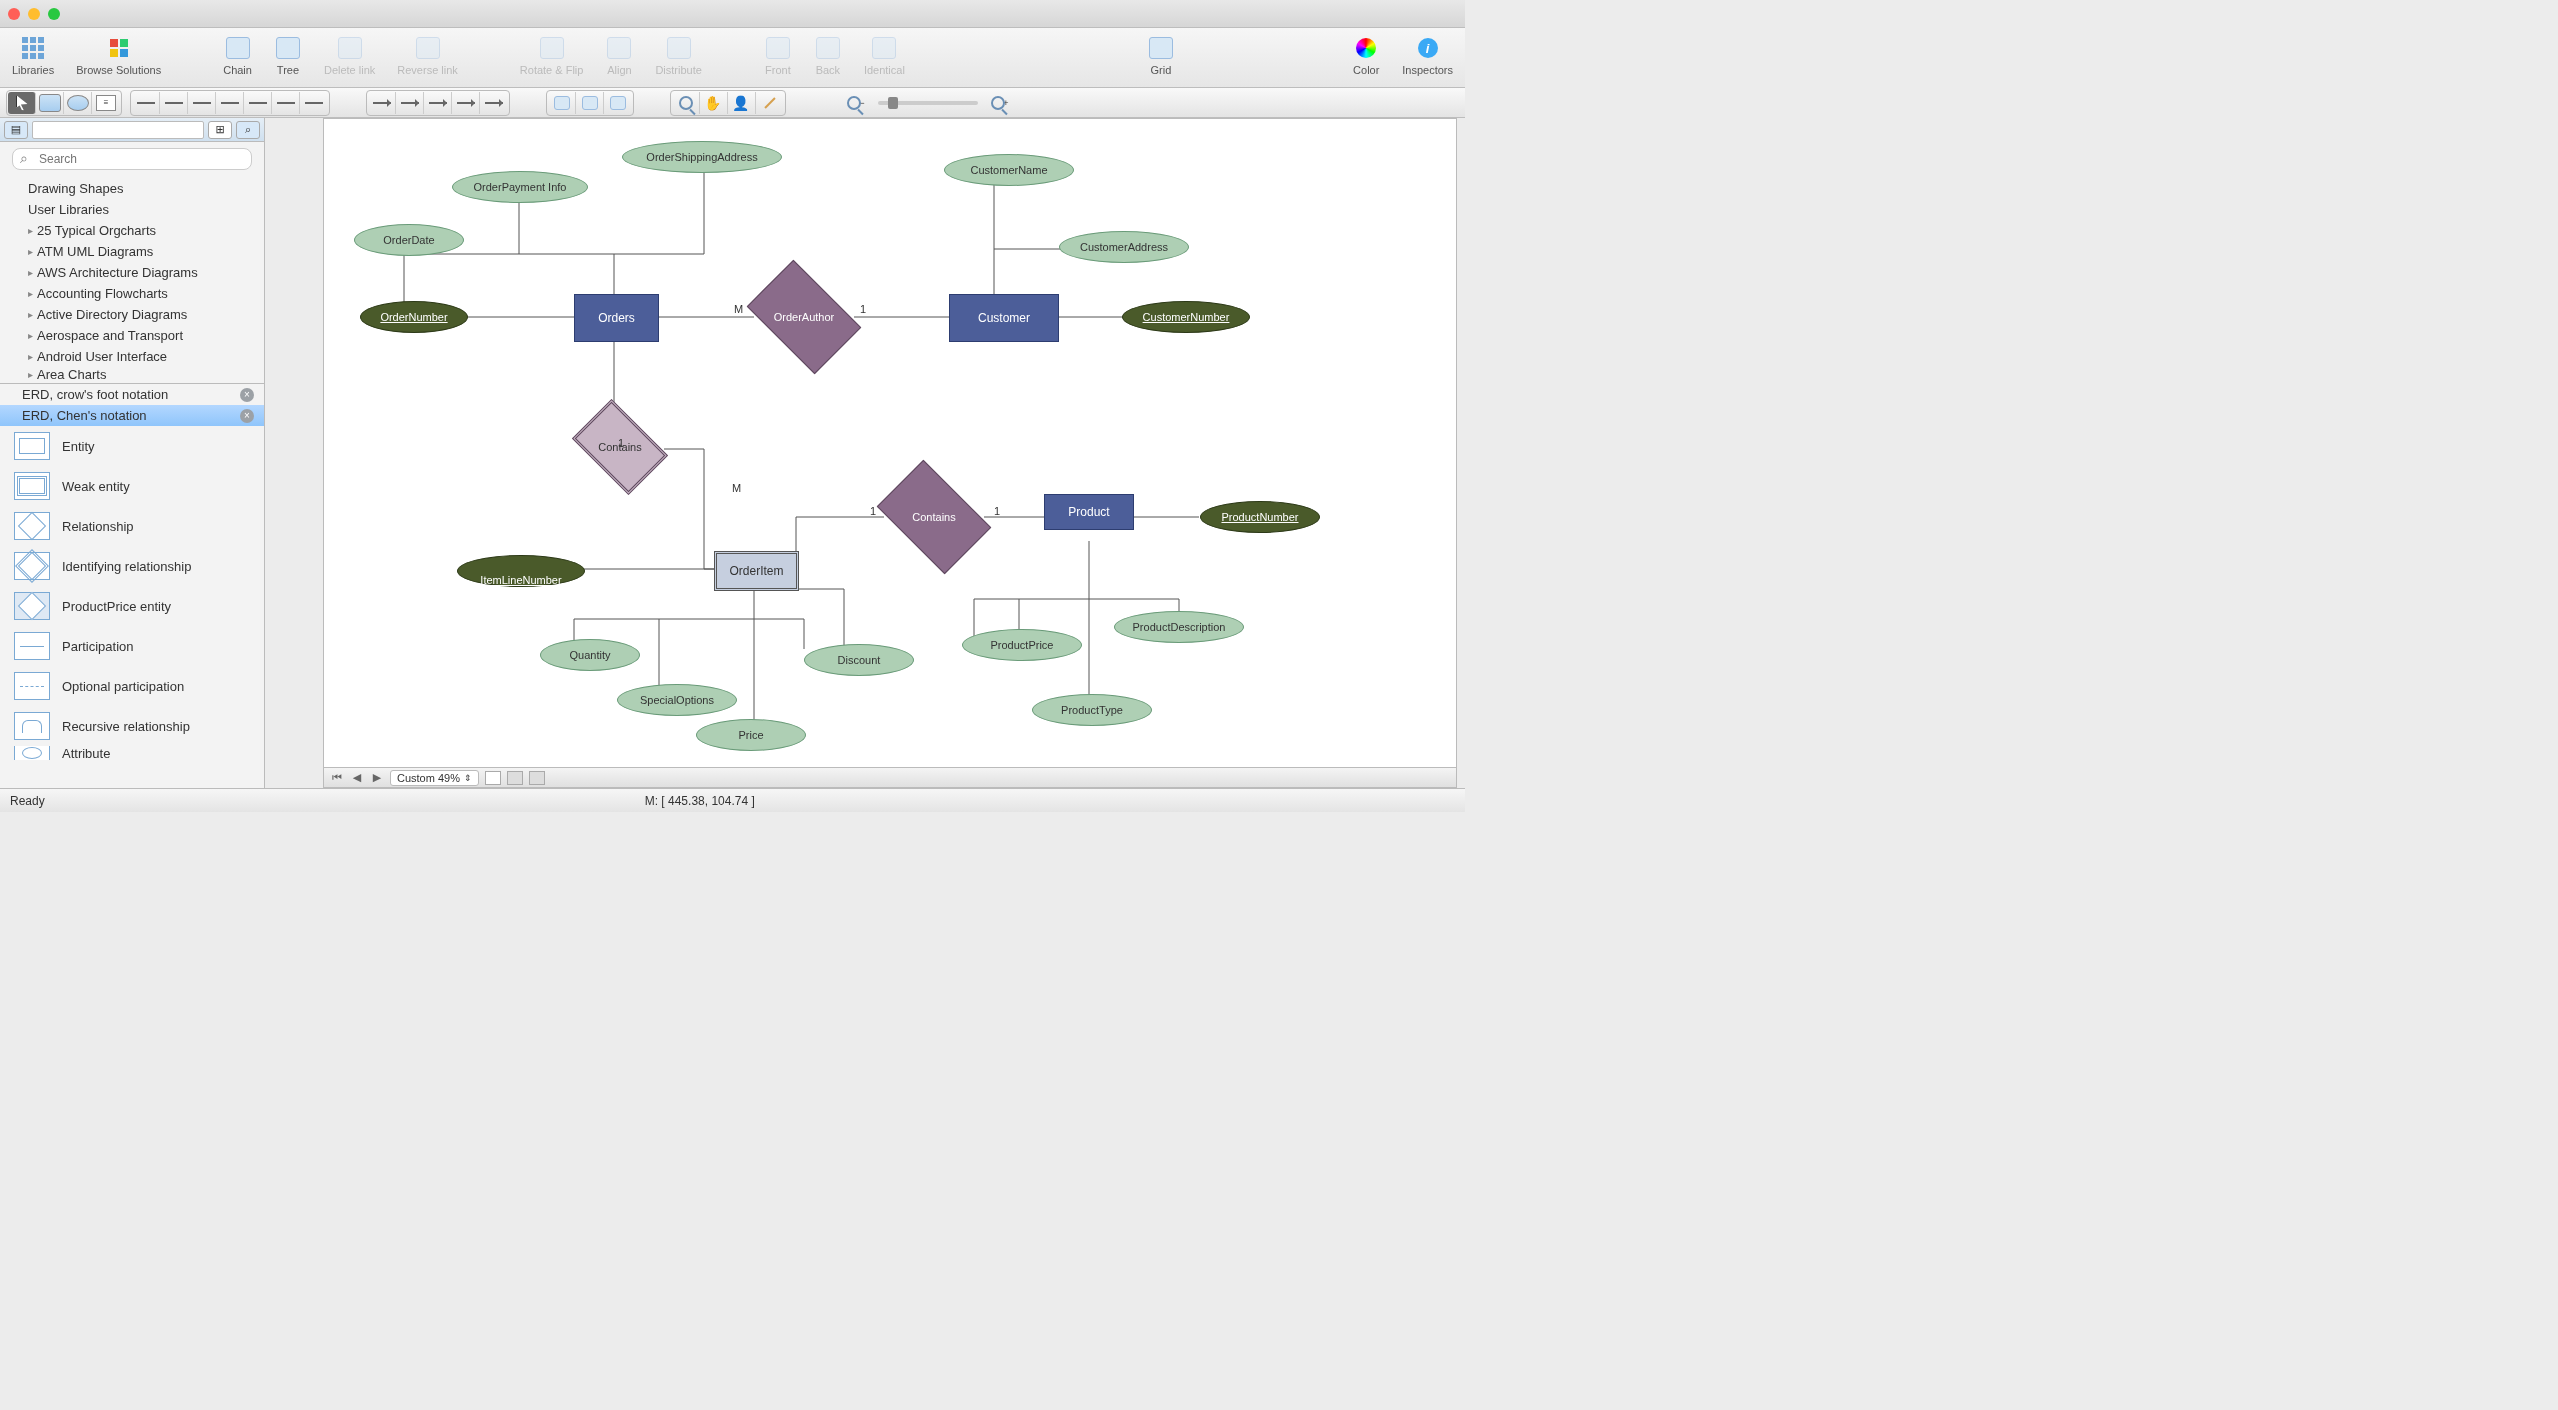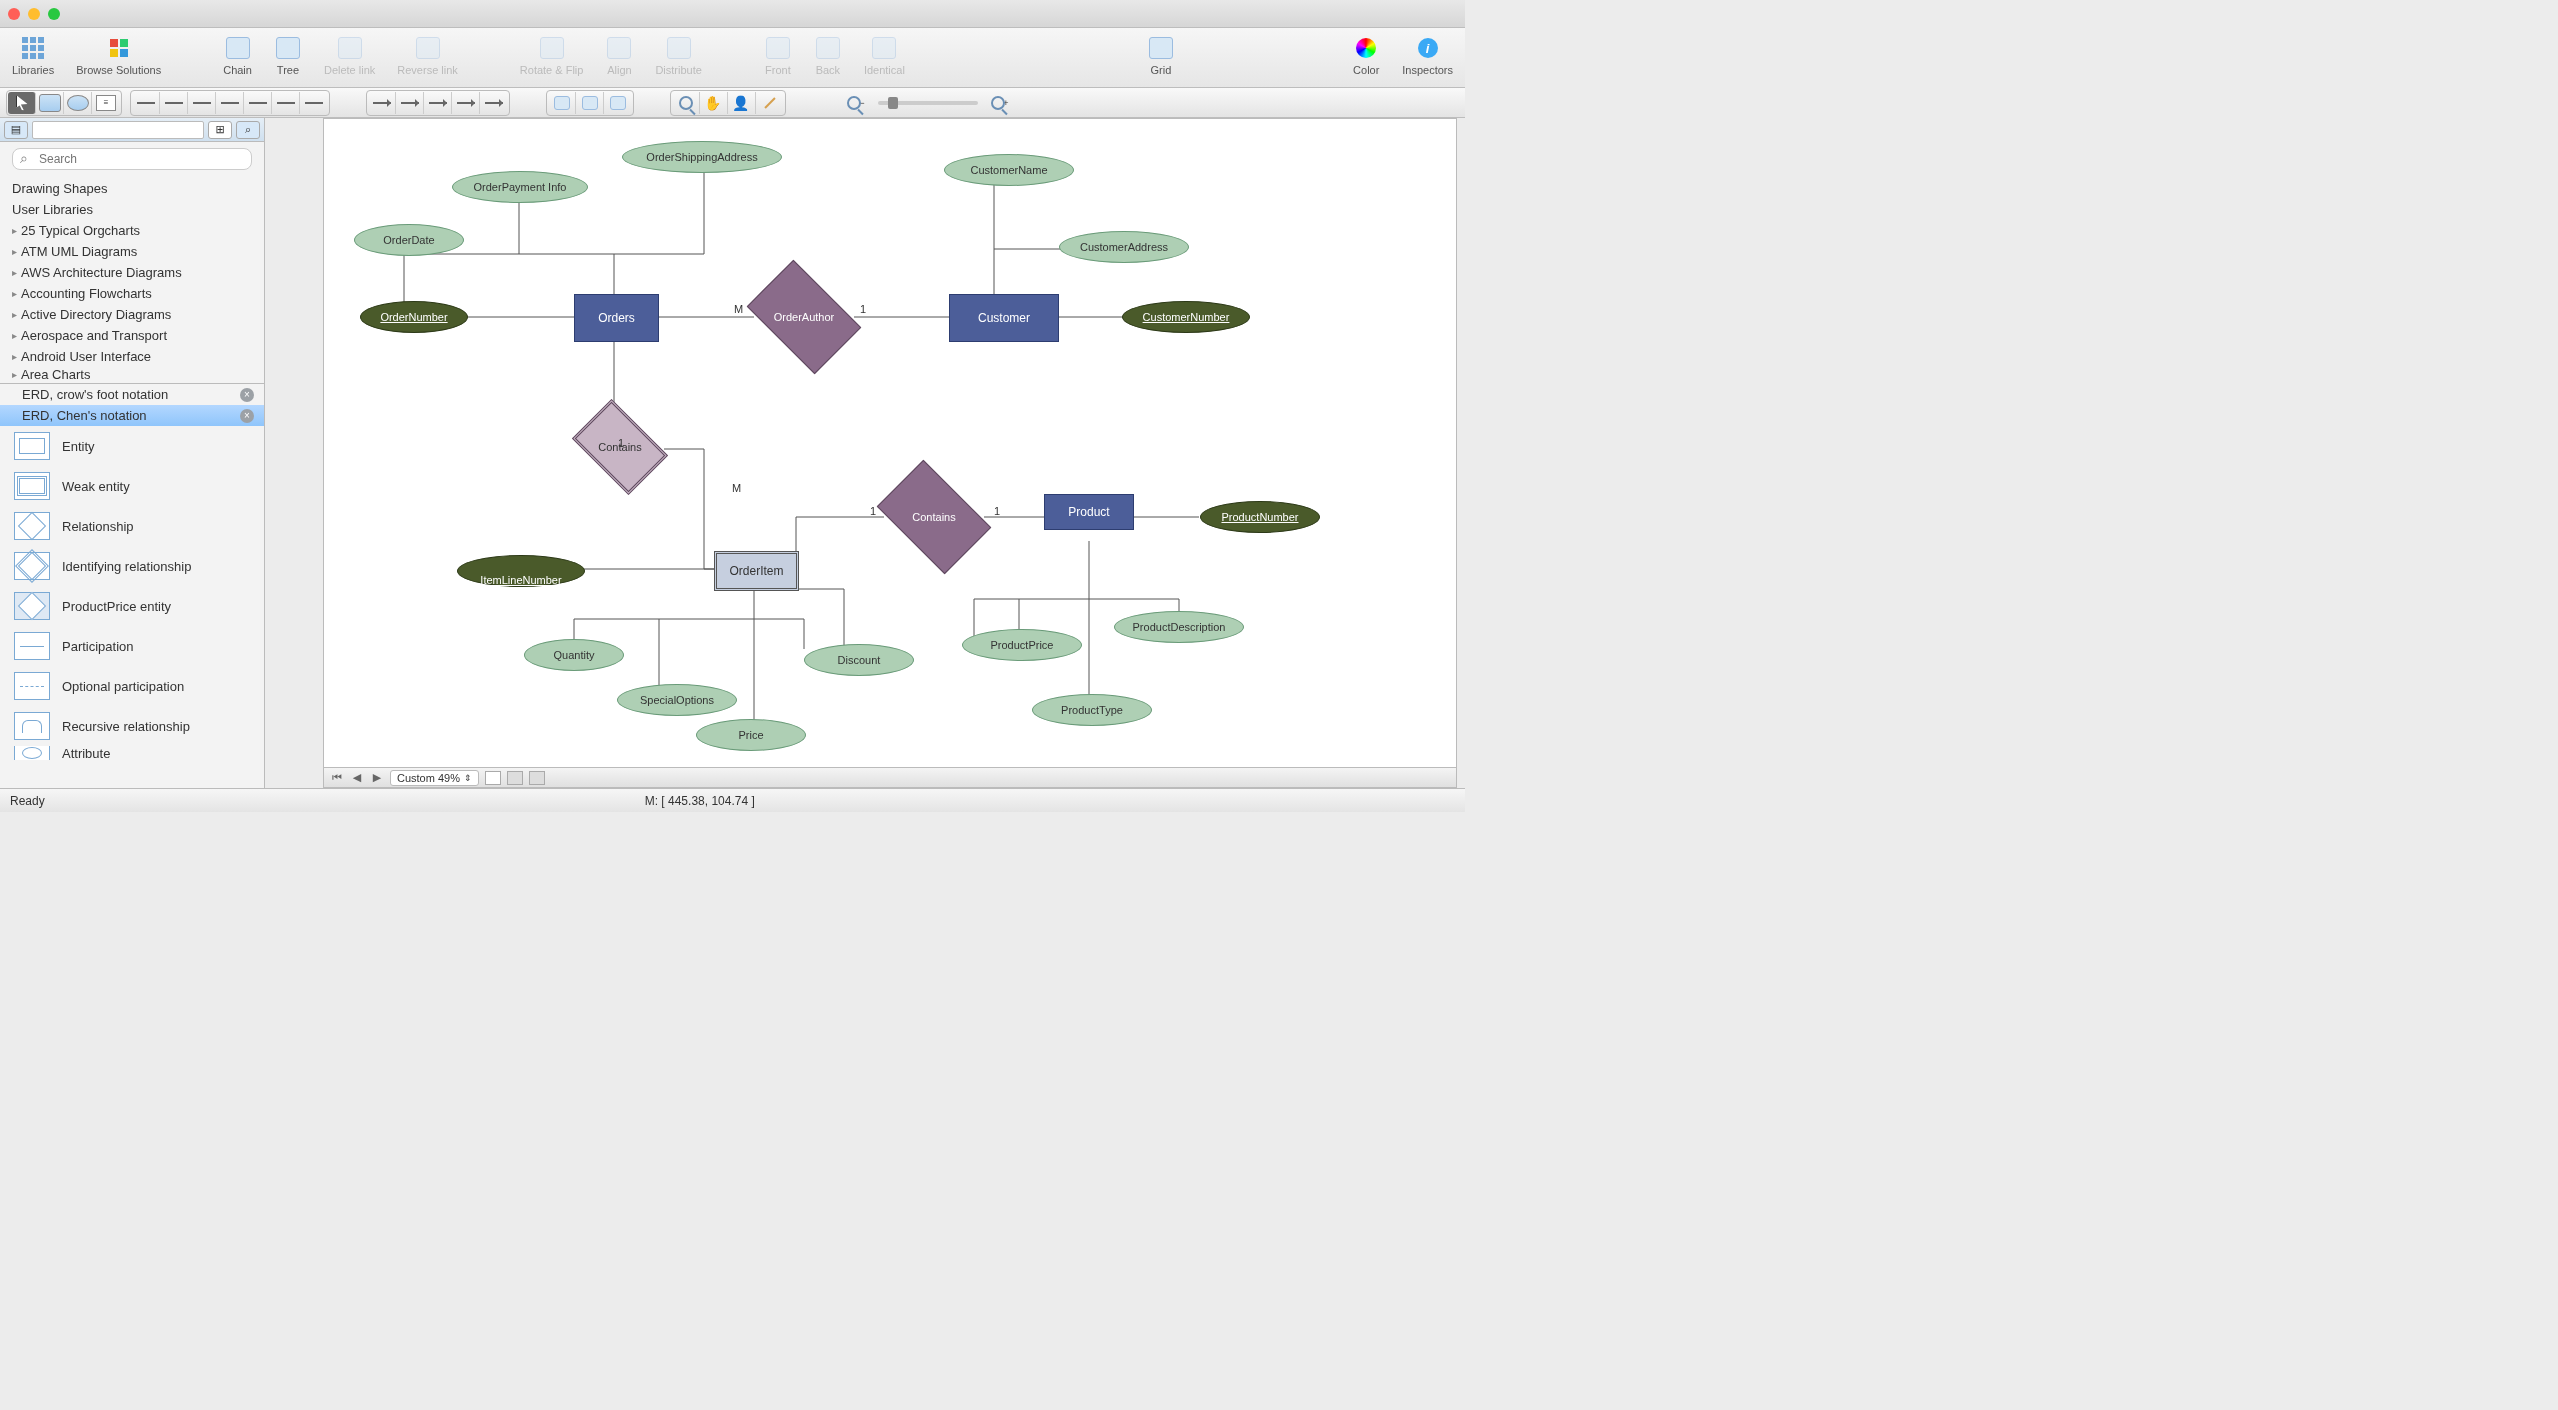--- a/index.html
+++ b/index.html
@@ -37,21 +37,21 @@
 .content { display:flex; height: calc(100% - 28px - 60px - 30px - 24px); }
 .sidebar { width: 265px; background:#f3f3f3; border-right:1px solid #bbb; display:flex; flex-direction:column; }
 .sb-top { height:24px; background:linear-gradient(#e5eef6,#cfe0ef); border-bottom:1px solid #bbb; display:flex; align-items:center; padding:0 4px; gap:4px; }
 .sb-top-btn { width:24px; height:18px; border:1px solid #aaa; border-radius:3px; background:#fff; display:flex; align-items:center; justify-content:center; font-size:11px; }
 .sb-top-input { flex:1; height:18px; border:1px solid #bbb; border-radius:2px; background:#fff; font-size:11px; padding:0 4px; }
 .sb-search { padding: 6px 12px; }
 .sb-search-input { width: 100%; height:22px; border:1px solid #ccc; border-radius:8px; background:#fff; padding: 0 8px 0 26px; font-size:12px; }
 .sb-search-wrap { position:relative; }
 .sb-search-wrap::before { content:"⌕"; position:absolute; left:8px; top:2px; color:#888; font-size:14px; }
 .sb-list { flex: 0 0 auto; overflow:hidden; padding:2px 0; }
-.sb-item { padding: 3px 12px; font-size: 13px; color:#333; display:flex; align-items:center; gap:4px; }
+.sb-item { padding: 3px 28px; font-size: 13px; color:#333; display:flex; align-items:center; gap:4px; }
 .sb-item .tri { color:#888; font-size:10px; }
 .sb-tabs { border-top:1px solid #bbb; }
 .sb-tab { padding: 3px 10px 3px 22px; font-size:13px; display:flex; align-items:center; justify-content:space-between; }
 .sb-tab.selected { background: linear-gradient(#b3d7ff,#8fc5fb); }
 .sb-tab .close { width:14px; height:14px; border-radius:50%; background:#9ca1a6; color:#fff; font-size:10px; display:flex; align-items:center; justify-content:center; }
 .shape-list { flex:1; overflow:hidden; background:#f3f3f3; }
 .shape-row { display:flex; align-items:center; gap:12px; padding:6px 14px; font-size:13px; }
 .shape-thumb { width:36px; height:28px; background:#fff; border:1px solid #7aa9d4; display:flex; align-items:center; justify-content:center; }
 .shape-thumb.diamond::before { content:""; width:18px; height:18px; border:1px solid #7aa9d4; transform:rotate(45deg); }
 .shape-thumb.entity::before { content:""; width:24px; height:14px; border:1px solid #7aa9d4; }
@@ -539,21 +539,21 @@
         </div>
       <div class="attr green" style="left:298px;top:22px;width:160px;height:32px;">
           <span>OrderShippingAddress</span>
         </div>
       <div class="attr green" style="left:620px;top:35px;width:130px;height:32px;">
           <span>CustomerName</span>
         </div>
       <div class="attr green" style="left:735px;top:112px;width:130px;height:32px;">
           <span>CustomerAddress</span>
         </div>
-      <div class="attr green" style="left:200px;top:520px;width:100px;height:32px;">
+      <div class="attr green" style="left:216px;top:520px;width:100px;height:32px;">
           <span>Quantity</span>
         </div>
       <div class="attr green" style="left:293px;top:565px;width:120px;height:32px;">
           <span>SpecialOptions</span>
         </div>
       <div class="attr green" style="left:372px;top:600px;width:110px;height:32px;">
           <span>Price</span>
         </div>
       <div class="attr green" style="left:480px;top:525px;width:110px;height:32px;">
           <span>Discount</span>

